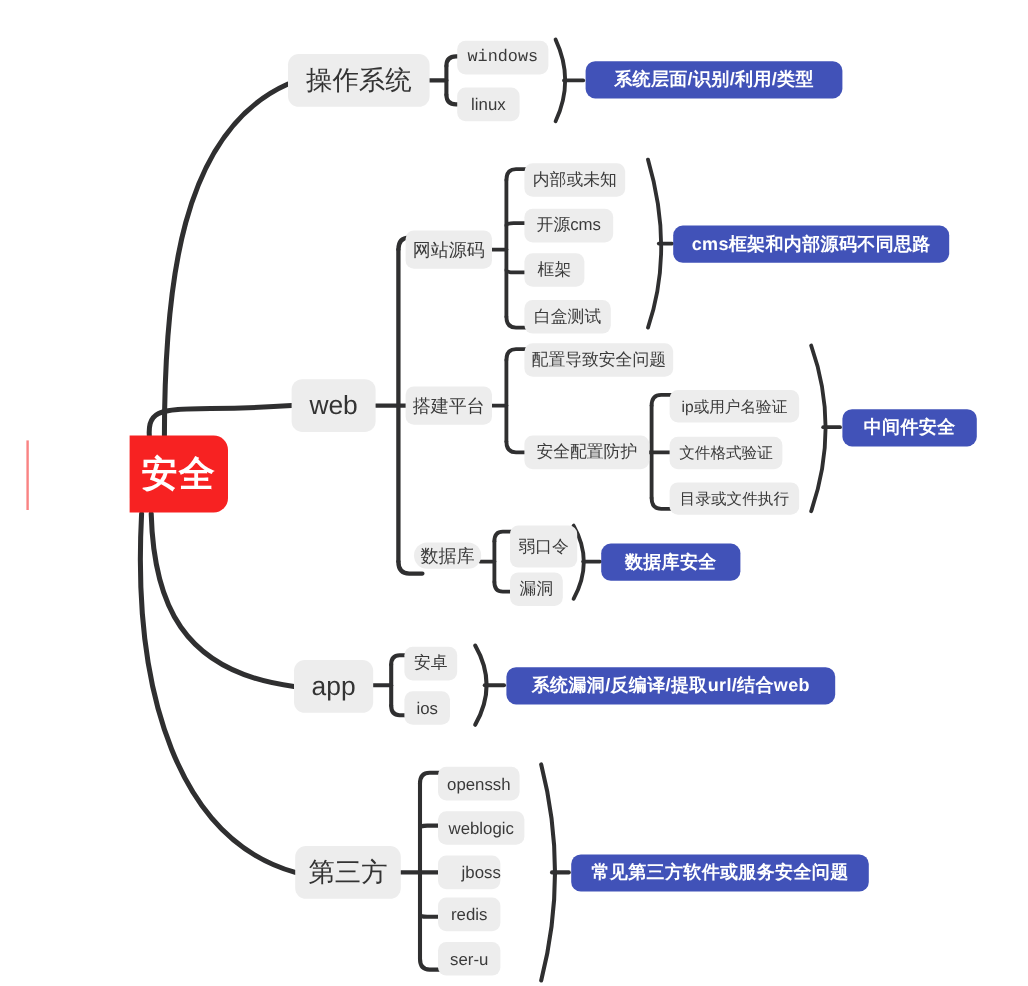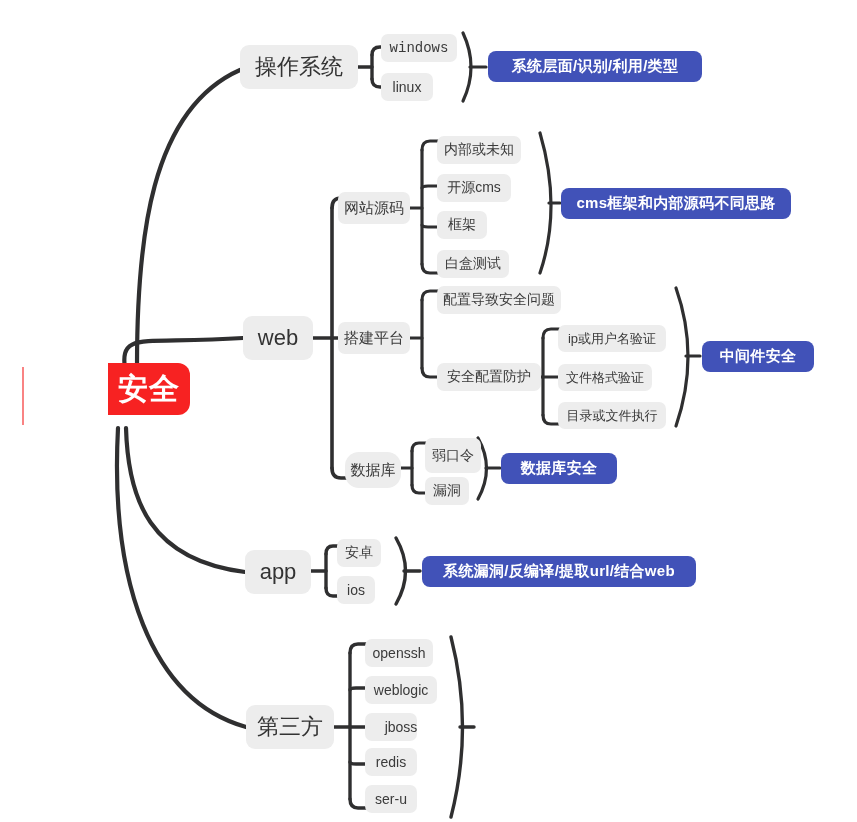--- a/index.html
+++ b/index.html
@@ -129,21 +129,21 @@
       <path d="M350,762 q0,2 6,2 H366"></path>
       <path d="M350,799 q0,9 8,9 H366"></path>
       <path d="M350,653 V799"></path>
       <path d="M451,637 q23,90 0,180"></path>
       <path d="M460,727 H474"></path>
     </g>
   </svg>
 
   <div class="redline" style="left:22px;top:367px;height:58px;"></div>
 
-  <div class="node root" style="left:108px;top:363px;width:82px;height:52px;">
+  <div class="node root" style="left:108px;top:363px;width:82px;height:64px;">
     <span>安全</span>
   </div>
 
   <div class="node chip lvl1" style="left:240px;top:45px;width:118px;height:44px;">
     <span>操作系统</span>
   </div>
   <div class="node chip lvl3" style="left:381px;top:34px;width:76px;height:28px;font-family:Liberation Mono, monospace;">
     <span>windows</span>
   </div>
   <div class="node chip lvl3" style="left:381px;top:73px;width:52px;height:28px;">
@@ -191,21 +191,21 @@
   <div class="node chip lvl4" style="left:558px;top:364px;width:94px;height:27px;">
     <span>文件格式验证</span>
   </div>
   <div class="node chip lvl4" style="left:558px;top:402px;width:108px;height:27px;">
     <span>目录或文件执行</span>
   </div>
   <div class="node tag" style="left:702px;top:341px;width:112px;height:31px;">
     <span>中间件安全</span>
   </div>
 
-  <div class="node chip lvl2" style="left:345px;top:452px;width:56px;height:36px;border-radius:14px;">
+  <div class="node chip lvl2" style="left:345px;top:452px;width:56px;height:22px;border-radius:14px;">
     <span>数据库</span>
   </div>
   <div class="node chip lvl3" style="left:425px;top:438px;width:56px;height:35px;text-align:right;">
     <span>弱口令</span>
   </div>
   <div class="node chip lvl3" style="left:425px;top:477px;width:44px;height:28px;">
     <span>漏洞</span>
   </div>
   <div class="node tag" style="left:501px;top:453px;width:116px;height:31px;font-family:Liberation Mono, monospace;">
     <span>数据库安全</span>
@@ -235,14 +235,17 @@
   </div>
   <div class="node chip lvl3" style="left:365px;top:713px;width:52px;height:28px;padding-left:30px;">
     <span>jboss</span>
   </div>
   <div class="node chip lvl3" style="left:365px;top:748px;width:52px;height:28px;">
     <span>redis</span>
   </div>
   <div class="node chip lvl3" style="left:365px;top:785px;width:52px;height:28px;">
     <span>ser-u</span>
   </div>
+  <div class="node tag" style="left:476px;top:712px;width:248px;height:31px;">
+    <span>常见第三方软件或服务安全问题</span>
+  </div>
 
 </div>
 
 </body></html>

